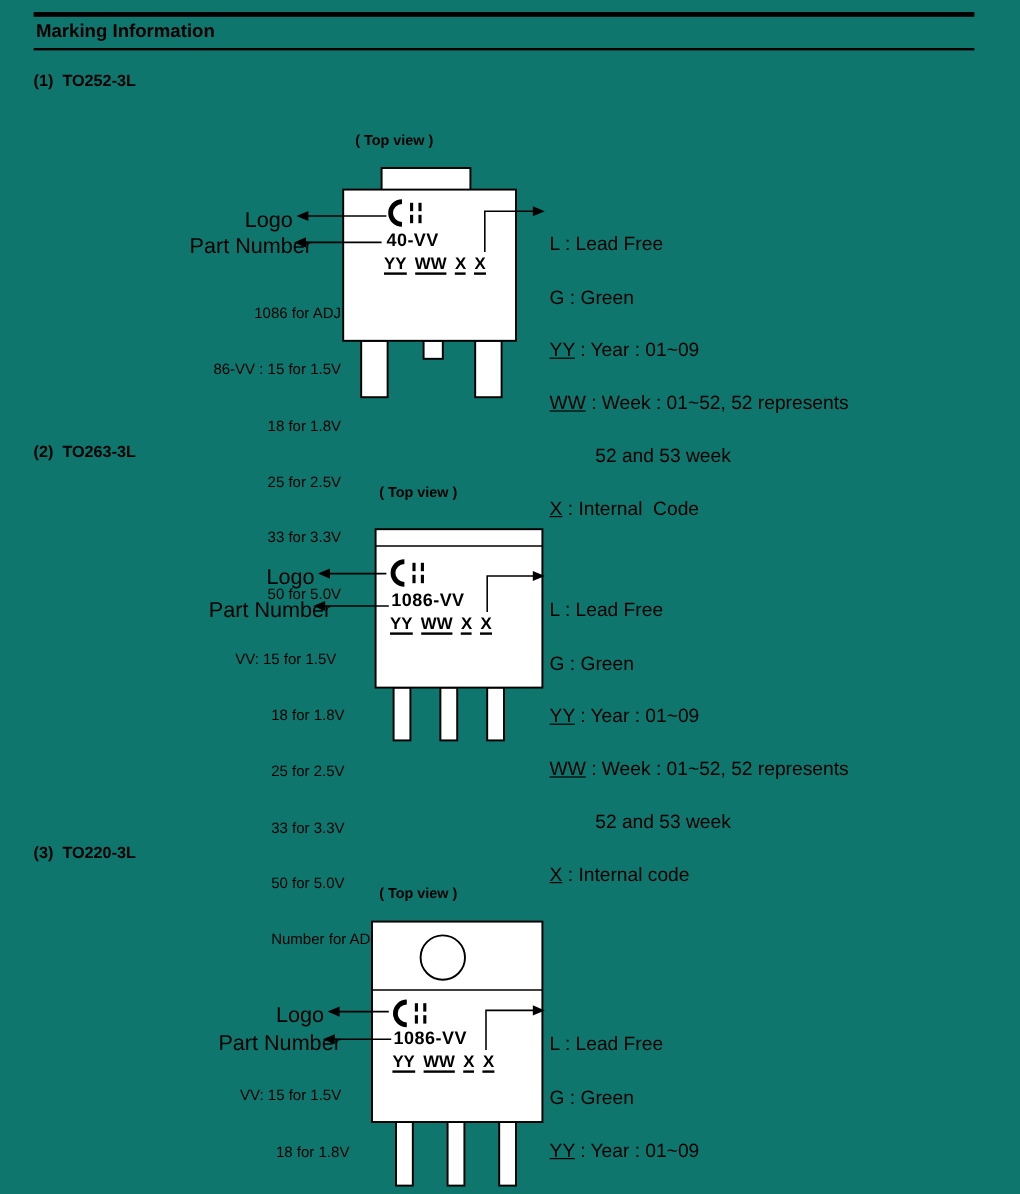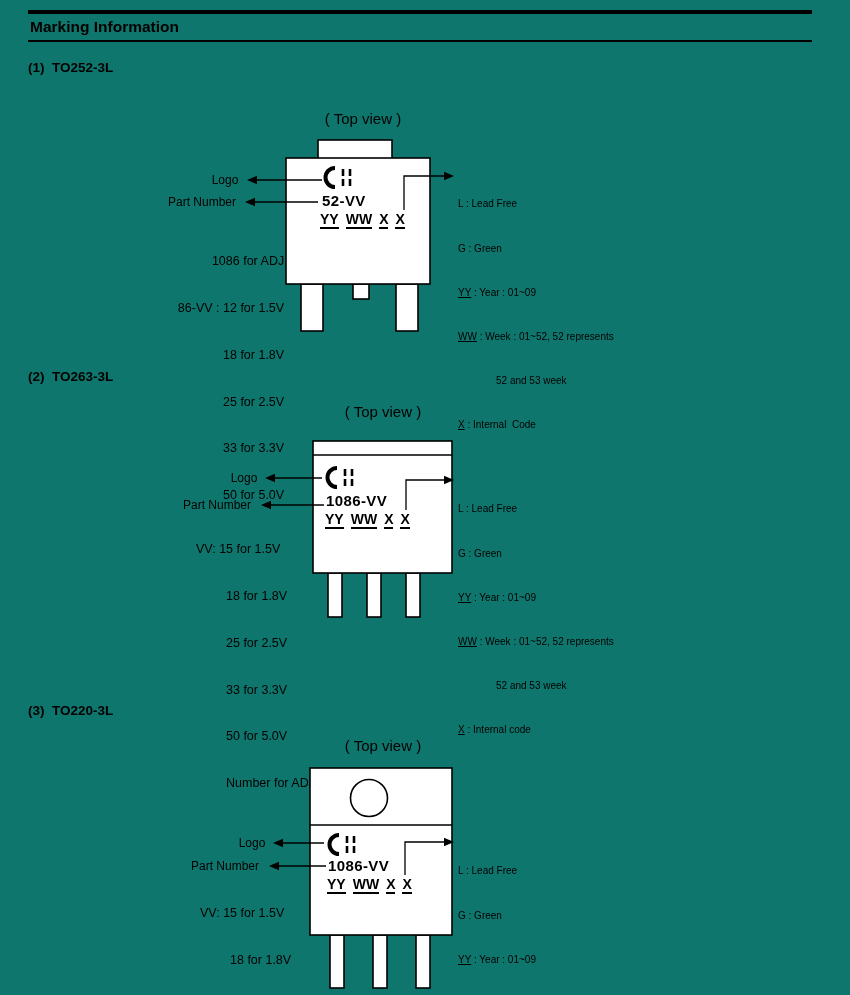--- a/index.html
+++ b/index.html
@@ -9,26 +9,26 @@
     font-family:"Liberation Sans", sans-serif; overflow:hidden;padding-left:28px;
   }
   .header { position:absolute; left:28px; top:10px; width:784px; }
   .rule-top { height:4px; background:#000; }
   .page-title { font-size:15.5px; font-weight:bold; padding:4px 0 4px 2px; }
   .rule-bottom { height:2px; background:#000; }
 
   .sec { position:absolute; left:0; width:850px; }
   .svg-layer { position:absolute; left:0; top:0; }
   .sec-heading { position:absolute; font-size:13.5px; font-weight:bold; white-space:pre; }
-  .topview { position:absolute; font-size:15px; font-weight:normal; text-align:center; white-space:pre; }
-  .side-label { position:absolute; font-size:12px; text-align:center; white-space:pre; }
+  .topview { position:absolute; font-size:12px; font-weight:bold; white-space:pre; }
+  .side-label { position:absolute; font-size:18px; text-align:left; white-space:pre; }
   .left-lines { position:absolute; font-size:12.5px; line-height:15.6px; white-space:pre; }
   .left-lines .ind57 { padding-left:57px; }
   .left-lines .ind30 { padding-left:30px; }
-  .right-lines { position:absolute; font-size:10px; line-height:14.7px; white-space:pre; }
+  .right-lines { position:absolute; font-size:16px; line-height:14.7px; white-space:pre; }
   .right-lines .ind { padding-left:38px; }
   .right-lines .ul { text-decoration:underline; }
   .part-mark { position:absolute; font-size:15px; font-weight:bold; letter-spacing:.4px; white-space:pre; }
   .code-mark { position:absolute; font-size:14px; font-weight:bold; white-space:pre; }
   .code-mark span { display:inline-block; border-bottom:2px solid #000; margin-right:7px; line-height:15px; }
   .code-mark span:last-child { margin-right:0; }
 
   svg .shape { fill:#fff; stroke:#000; stroke-width:1.6; }
   svg .thin  { stroke:#000; stroke-width:1.3; }
   svg .noline{ fill:none; }
@@ -73,27 +73,27 @@
         <polyline class="thin noline" points="404,155 404,121 445,121"></polyline>
         <polygon class="ah" points="454,121 444,116.8 444,125.2"></polygon>
       </g>
     </svg>
     <div class="sec-heading" style="left:28px;top:5px;">(1)  TO252-3L</div>
     <div class="topview" style="left:296px;top:55px;width:134px;">( Top view )</div>
     <div class="side-label" style="left:204px;top:118px;width:42px;">Logo</div>
     <div class="side-label" style="left:158px;top:140px;width:88px;">Part Number</div>
     <div class="left-lines" style="left:166px;top:168px;text-align:right;">
       <div>1086 for ADJ</div>
-      <div>86-VV : 12 for 1.5V</div>
+      <div>86-VV : 15 for 1.5V</div>
       <div class="ind57">18 for 1.8V</div>
       <div class="ind57">25 for 2.5V</div>
       <div class="ind57">33 for 3.3V</div>
       <div class="ind57">50 for 5.0V</div>
     </div>
-    <div class="part-mark" style="left:322px;top:137px;">52-VV</div>
+    <div class="part-mark" style="left:322px;top:137px;">40-VV</div>
     <div class="code-mark" style="left:320px;top:156px;"><span>YY</span><span>WW</span><span>X</span><span>X</span></div>
     <div class="right-lines" style="left:458px;top:113px;">
       <div><span class="ul"></span><span>L : Lead Free</span></div>
       <div><span class="ul"></span><span>G : Green</span></div>
       <div><span class="ul">YY</span><span> : Year : 01~09</span></div>
       <div><span class="ul">WW</span><span> : Week : 01~52, 52 represents</span></div>
       <div class="ind"><span class="ul"></span><span>52 and 53 week</span></div>
       <div><span class="ul">X</span><span> : Internal  Code</span></div>
     </div>
   </section>

